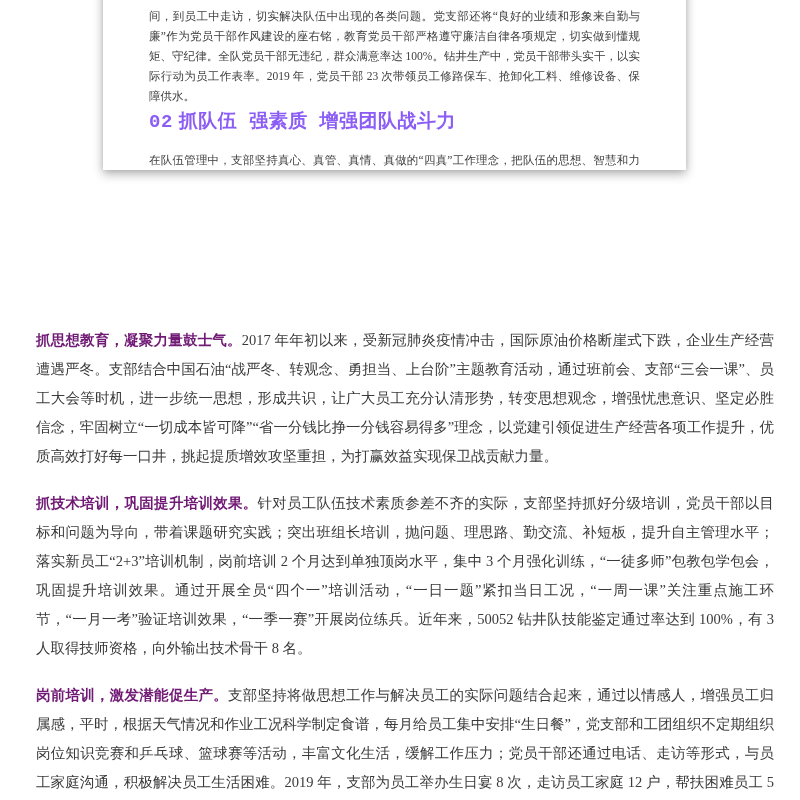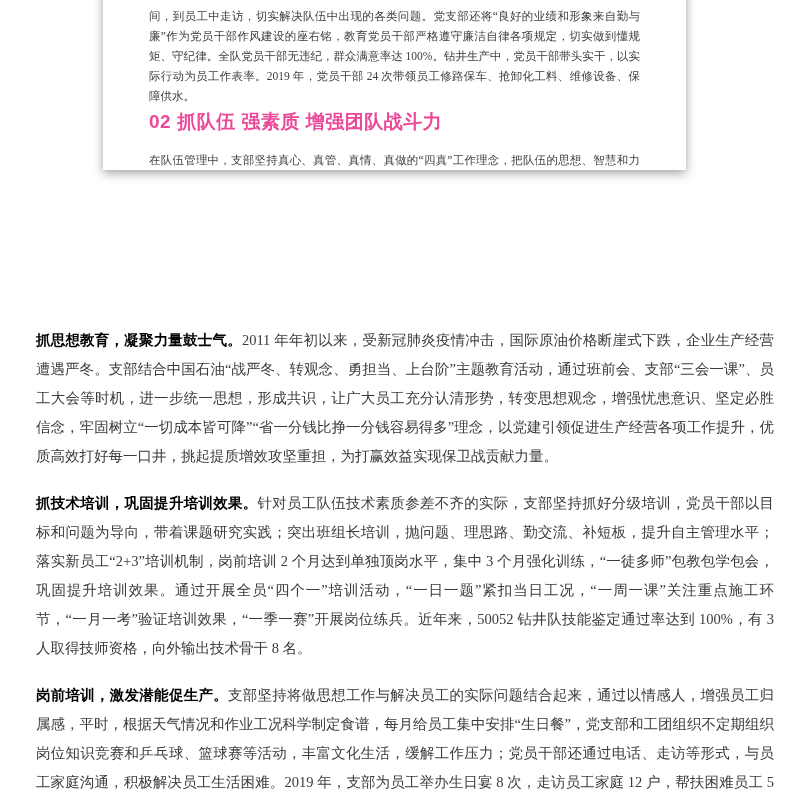--- a/index.html
+++ b/index.html
@@ -27,24 +27,24 @@
   .top-card .card-par {
     margin: 0;
     font-size: 11.5px;
     line-height: 20px;
     color: #3d3d3d;
     text-align: justify;
     text-justify: inter-ideograph;
   }
   .top-card .card-heading {
     margin: 4px 0 0 0;
-    font-family: Liberation Sans, sans-serif;
+    font-family: Liberation Mono, monospace;
     font-size: 19px;
     font-weight: bold;
-    color: #ec4899;
+    color: #8b5cf6;
     line-height: 24px;
     letter-spacing: 0.5px;
   }
   .top-card .card-heading .h-num { margin-right: 6px; }
   .top-card .card-intro {
     margin: 16px 0 0 0;
     font-size: 11.5px;
     line-height: 20px;
     color: #3d3d3d;
     text-align: justify;
@@ -60,37 +60,37 @@
   .article p {
     margin: 0 0 18px 0;
     font-size: 14.5px;
     line-height: 29px;
     color: #3a3a3a;
     text-align: justify;
     text-justify: inter-ideograph;
   }
   .article p .lead {
     font-weight: bold;
-    color: #000000;
+    color: #701a75;
   }
 </style>
 </head>
 <body>
 
 <section class="top-card">
-  <p class="card-par">间，到员工中走访，切实解决队伍中出现的各类问题。党支部还将“良好的业绩和形象来自勤与廉”作为党员干部作风建设的座右铭，教育党员干部严格遵守廉洁自律各项规定，切实做到懂规矩、守纪律。全队党员干部无违纪，群众满意率达 100%。钻井生产中，党员干部带头实干，以实际行动为员工作表率。2019 年，党员干部 24 次带领员工修路保车、抢卸化工料、维修设备、保障供水。</p>
+  <p class="card-par">间，到员工中走访，切实解决队伍中出现的各类问题。党支部还将“良好的业绩和形象来自勤与廉”作为党员干部作风建设的座右铭，教育党员干部严格遵守廉洁自律各项规定，切实做到懂规矩、守纪律。全队党员干部无违纪，群众满意率达 100%。钻井生产中，党员干部带头实干，以实际行动为员工作表率。2019 年，党员干部 23 次带领员工修路保车、抢卸化工料、维修设备、保障供水。</p>
   <h2 class="card-heading">
     <span class="h-num">02</span><span>抓队伍 强素质 增强团队战斗力</span>
   </h2>
   <p class="card-intro">在队伍管理中，支部坚持真心、真管、真情、真做的“四真”工作理念，把队伍的思想、智慧和力量有效凝聚起来，为钻井生产提供坚强保障。</p>
 </section>
 
 <article class="article">
   <p>
-    <span class="lead">抓思想教育，凝聚力量鼓士气。</span><span>2011 年年初以来，受新冠肺炎疫情冲击，国际原油价格断崖式下跌，企业生产经营遭遇严冬。支部结合中国石油“战严冬、转观念、勇担当、上台阶”主题教育活动，通过班前会、支部“三会一课”、员工大会等时机，进一步统一思想，形成共识，让广大员工充分认清形势，转变思想观念，增强忧患意识、坚定必胜信念，牢固树立“一切成本皆可降”“省一分钱比挣一分钱容易得多”理念，以党建引领促进生产经营各项工作提升，优质高效打好每一口井，挑起提质增效攻坚重担，为打赢效益实现保卫战贡献力量。</span>
+    <span class="lead">抓思想教育，凝聚力量鼓士气。</span><span>2017 年年初以来，受新冠肺炎疫情冲击，国际原油价格断崖式下跌，企业生产经营遭遇严冬。支部结合中国石油“战严冬、转观念、勇担当、上台阶”主题教育活动，通过班前会、支部“三会一课”、员工大会等时机，进一步统一思想，形成共识，让广大员工充分认清形势，转变思想观念，增强忧患意识、坚定必胜信念，牢固树立“一切成本皆可降”“省一分钱比挣一分钱容易得多”理念，以党建引领促进生产经营各项工作提升，优质高效打好每一口井，挑起提质增效攻坚重担，为打赢效益实现保卫战贡献力量。</span>
   </p>
   <p>
     <span class="lead">抓技术培训，巩固提升培训效果。</span><span>针对员工队伍技术素质参差不齐的实际，支部坚持抓好分级培训，党员干部以目标和问题为导向，带着课题研究实践；突出班组长培训，抛问题、理思路、勤交流、补短板，提升自主管理水平；落实新员工“2+3”培训机制，岗前培训 2 个月达到单独顶岗水平，集中 3 个月强化训练，“一徒多师”包教包学包会，巩固提升培训效果。通过开展全员“四个一”培训活动，“一日一题”紧扣当日工况，“一周一课”关注重点施工环节，“一月一考”验证培训效果，“一季一赛”开展岗位练兵。近年来，50052 钻井队技能鉴定通过率达到 100%，有 3 人取得技师资格，向外输出技术骨干 8 名。</span>
   </p>
   <p>
     <span class="lead">岗前培训，激发潜能促生产。</span><span>支部坚持将做思想工作与解决员工的实际问题结合起来，通过以情感人，增强员工归属感，平时，根据天气情况和作业工况科学制定食谱，每月给员工集中安排“生日餐”，党支部和工团组织不定期组织岗位知识竞赛和乒乓球、篮球赛等活动，丰富文化生活，缓解工作压力；党员干部还通过电话、走访等形式，与员工家庭沟通，积极解决员工生活困难。2019 年，支部为员工举办生日宴 8 次，走访员工家庭 12 户，帮扶困难员工 5 户，让员工感受到组织大家庭的温暖。</span>
   </p>
 </article>
 
 </body></html>

